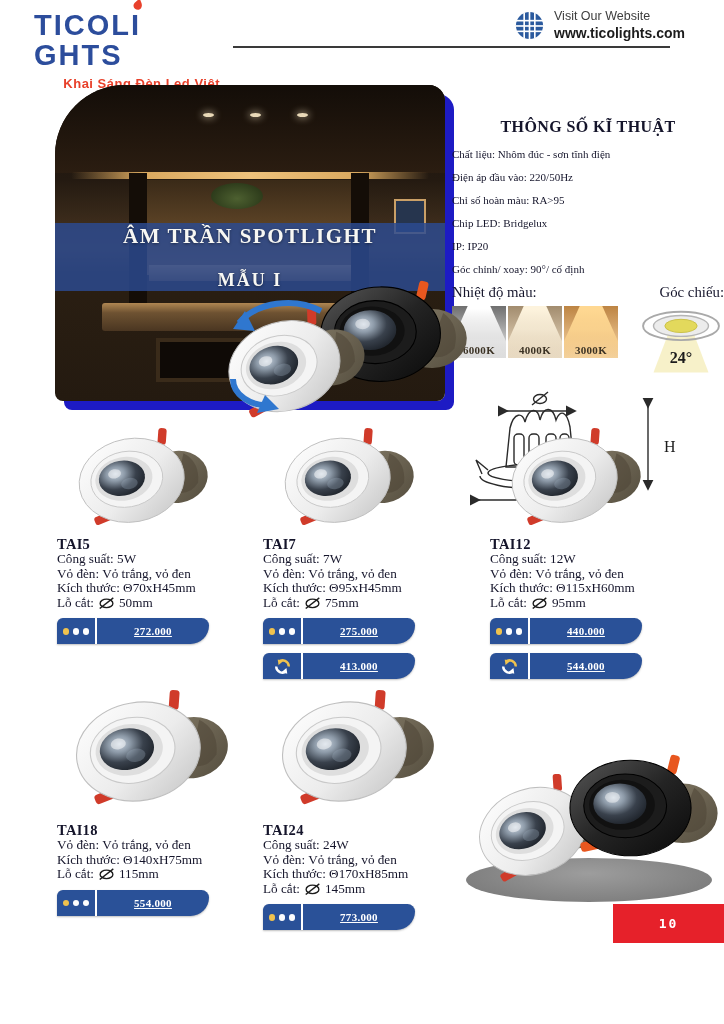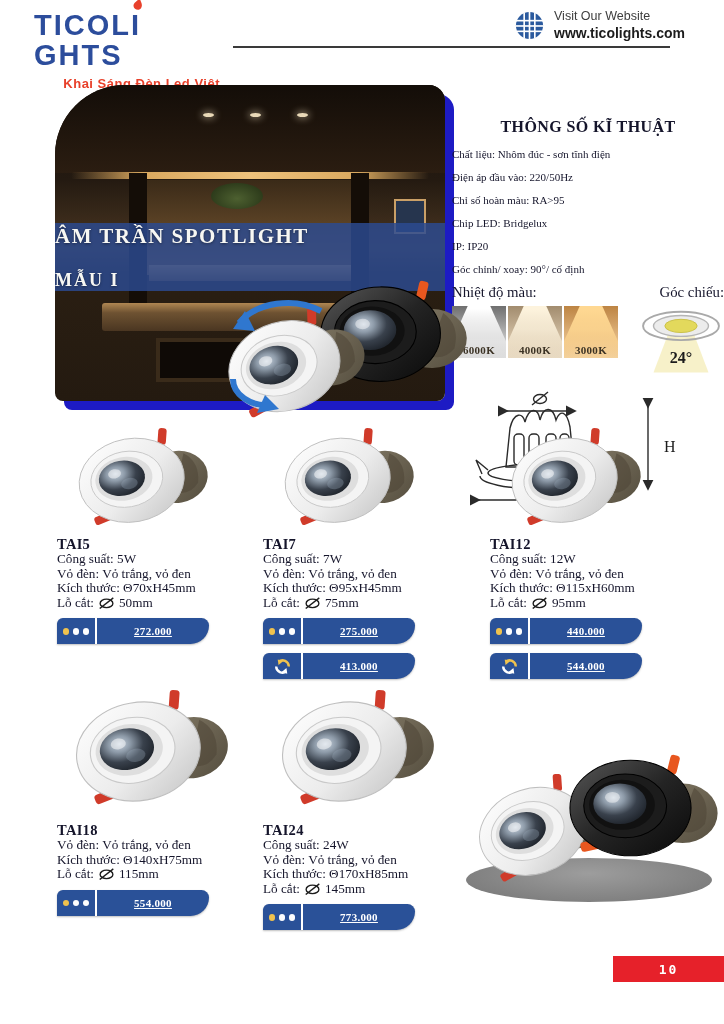--- a/index.html
+++ b/index.html
@@ -24,21 +24,21 @@
   .h-ceiling { position:absolute; left:0; top:0; right:0; height:28%; background:linear-gradient(180deg,#130d08,#2b1d11); }
   .h-dot { position:absolute; top:9%; width:11px; height:4px; border-radius:50%; background:#e9d9b8; box-shadow:0 0 7px 2px rgba(233,217,184,.45); }
   .h-glow { position:absolute; left:4%; right:4%; top:27.5%; height:7px; background:linear-gradient(90deg,transparent,#d9a85f 20%,#eec27c 50%,#d9a85f 80%,transparent); border-radius:3px; }
   .h-post { position:absolute; top:28%; height:46%; width:4.5%; background:#140d07; }
   .h-wall { position:absolute; left:22%; right:22%; top:30%; height:30%; background:linear-gradient(180deg,#3a2a18,#6b4e2c 70%,#8a6538); }
   .h-plant { position:absolute; left:40%; top:31%; width:52px; height:26px; background:radial-gradient(ellipse at 50% 60%,#4d6030,#2c3a1a 75%,transparent); border-radius:50%; }
   .h-shelf { position:absolute; left:24%; right:24%; top:57%; height:16px; background:linear-gradient(180deg,#caa067,#7a5a33); }
   .h-table { position:absolute; left:12%; right:14%; top:69%; height:9%; background:linear-gradient(180deg,#b08752,#6e5232 35%,#4a3621); border-radius:3px; }
   .h-pit { position:absolute; left:26%; right:30%; top:80%; height:14%; background:#0f0a06; border:4px solid #3a2b1a; }
   .h-frame { position:absolute; right:5%; top:36%; width:8%; height:11%; background:#273а52; background-color:#26354e; border:2px solid #caa067; }
-  .hero-banner { position:absolute; left:0; right:0; top:138px; height:68px; background:rgba(43,75,146,.83); display:flex; flex-direction:column; justify-content:center; gap:21px; z-index:3; }
+  .hero-banner { position:absolute; left:0; right:0; top:138px; height:68px; background:rgba(43,75,146,.83); display:flex; flex-direction:column; align-items:center; justify-content:center; gap:21px; z-index:3; }
   .banner-l1 { color:#f7f7f3; font-weight:bold; font-size:21px; letter-spacing:1.5px; text-shadow:0 1px 3px rgba(0,0,0,.45); }
   .banner-l2 { color:#f7f7f3; font-weight:bold; font-size:18px; letter-spacing:2px; text-shadow:0 1px 3px rgba(0,0,0,.45); }
   .hero-spots { position:absolute; right:-12px; bottom:-42px; width:240px; height:168px; z-index:5; }
   .hs-black { position:absolute; left:88px; top:0; width:168px; height:118px; transform:rotate(9deg); }
   .hs-white { position:absolute; left:-4px; top:34px; width:158px; height:110px; transform:rotate(-6deg); }
   .hs-arrows { position:absolute; left:-12px; top:18px; width:170px; height:132px; }
 
   
   .specs { position:absolute; left:452px; top:84px; width:272px;margin-top:34px; }
   .specs-title { text-align:center; font-weight:bold; font-size:16px; letter-spacing:.4px; margin-bottom:7px; }
@@ -76,21 +76,21 @@
   .rot-ic { width:19px; height:19px; }
   .price { flex:1; display:flex; align-items:center; justify-content:center; font-weight:bold; font-size:11px; letter-spacing:.3px;text-decoration:underline; }
 
   
   .duo { position:absolute; left:460px; top:744px; width:264px; height:168px; }
   .platform { position:absolute; left:6px; bottom:10px; width:246px; height:44px; background:radial-gradient(ellipse at 50% 35%,#9d9d9d,#7c7c7c 80%); border-radius:50%; }
   .duo-white { position:absolute; left:4px; top:32px; width:152px; height:106px; transform:rotate(-8deg); }
   .duo-black { position:absolute; left:94px; top:4px; width:170px; height:120px; transform:rotate(10deg); }
 
   
-  .pageno { position:absolute; left:613px; top:956px; width:111px; height:26px; background:#e6212a; color:#fff; display:flex; align-items:center; justify-content:center; font-family:"DejaVu Sans Mono",monospace; font-weight:bold; font-size:13px; letter-spacing:2px; }
+  .pageno { position:absolute; left:613px; top:904px; width:111px; height:39px; background:#e6212a; color:#fff; display:flex; align-items:center; justify-content:center; font-family:"DejaVu Sans Mono",monospace; font-weight:bold; font-size:13px; letter-spacing:2px; }
 </style>
 </head>
 <body>
 
 <svg width="0" height="0" style="position:absolute" aria-hidden="true">
   <defs>
     <linearGradient id="g-trim-w" x1="0" y1="0" x2="1" y2="1">
       <stop offset="0" stop-color="#ffffff"></stop>
         <stop offset=".55" stop-color="#ececec"></stop>
         <stop offset="1" stop-color="#c3c3c3"></stop>

